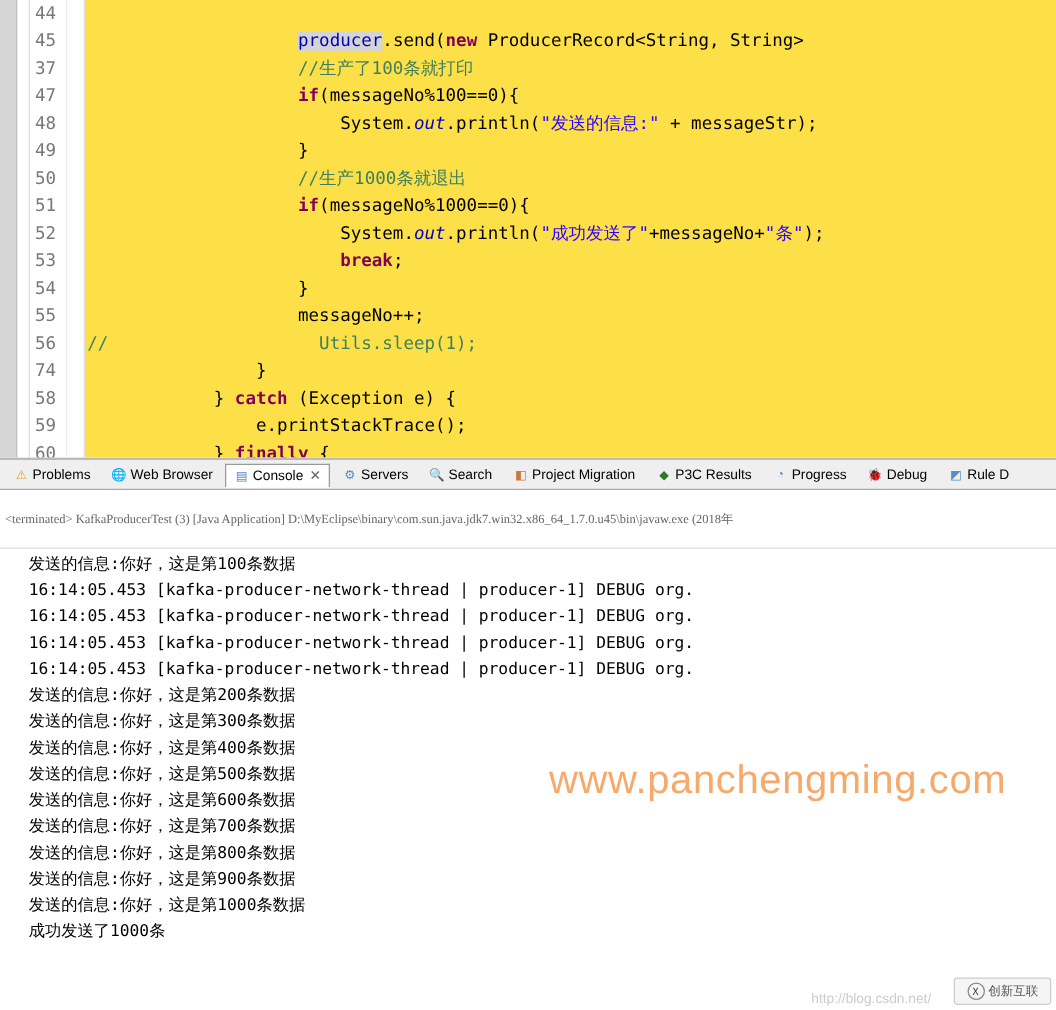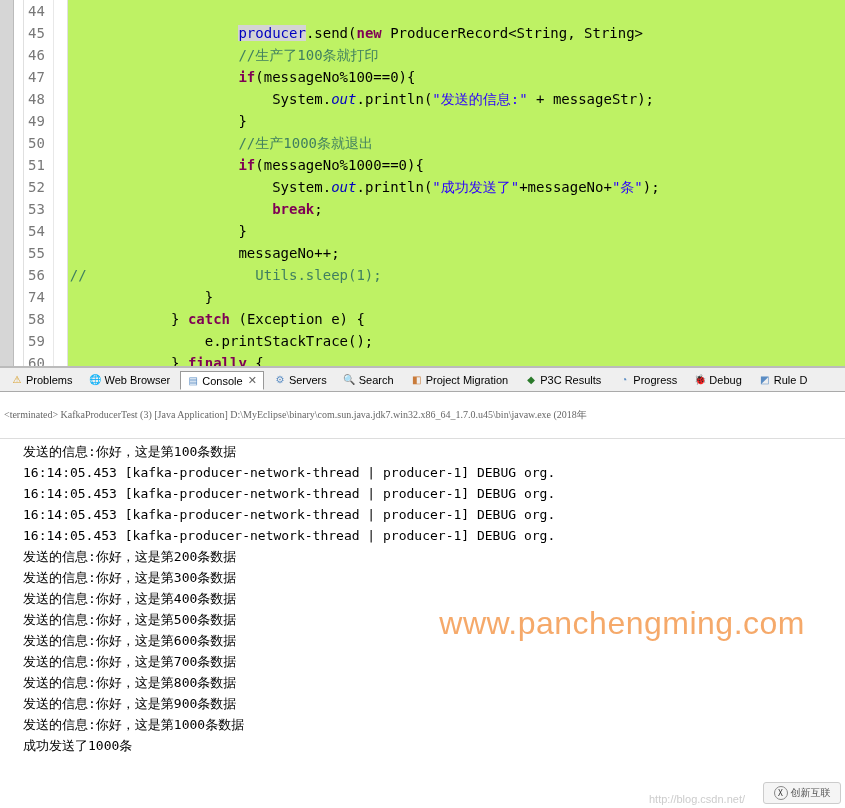--- a/index.html
+++ b/index.html
@@ -39,21 +39,21 @@
       font-size: 14px;
       line-height: 22px;
     }
     .fold-col {
       width: 14px;
       background: #fff;
       border-right: 1px solid #e0e0e0;
     }
     .code {
       flex: 1;
-      background: #bef264;
+      background: #fde047;
       white-space: pre;
       font-family: Consolas, Menlo, monospace;
       font-size: 14px;
       line-height: 22px;
       padding-left: 2px;
       overflow: hidden;
     }
     .kw { color: #7f0055; font-weight: bold; }
     .str { color: #2a00ff; }
     .cmt { color: #3f7f5f; }
@@ -166,21 +166,21 @@
   </style>
 </head>
 <body>
 
 <div class="editor-pane">
   <div class="left-margin"></div>
   <div class="marker-col"></div>
   <div class="gutter" id="gutter">
       <div>44</div>
       <div>45</div>
-      <div>46</div>
+      <div>37</div>
       <div>47</div>
       <div>48</div>
       <div>49</div>
       <div>50</div>
       <div>51</div>
       <div>52</div>
       <div>53</div>
       <div>54</div>
       <div>55</div>
       <div>56</div>

